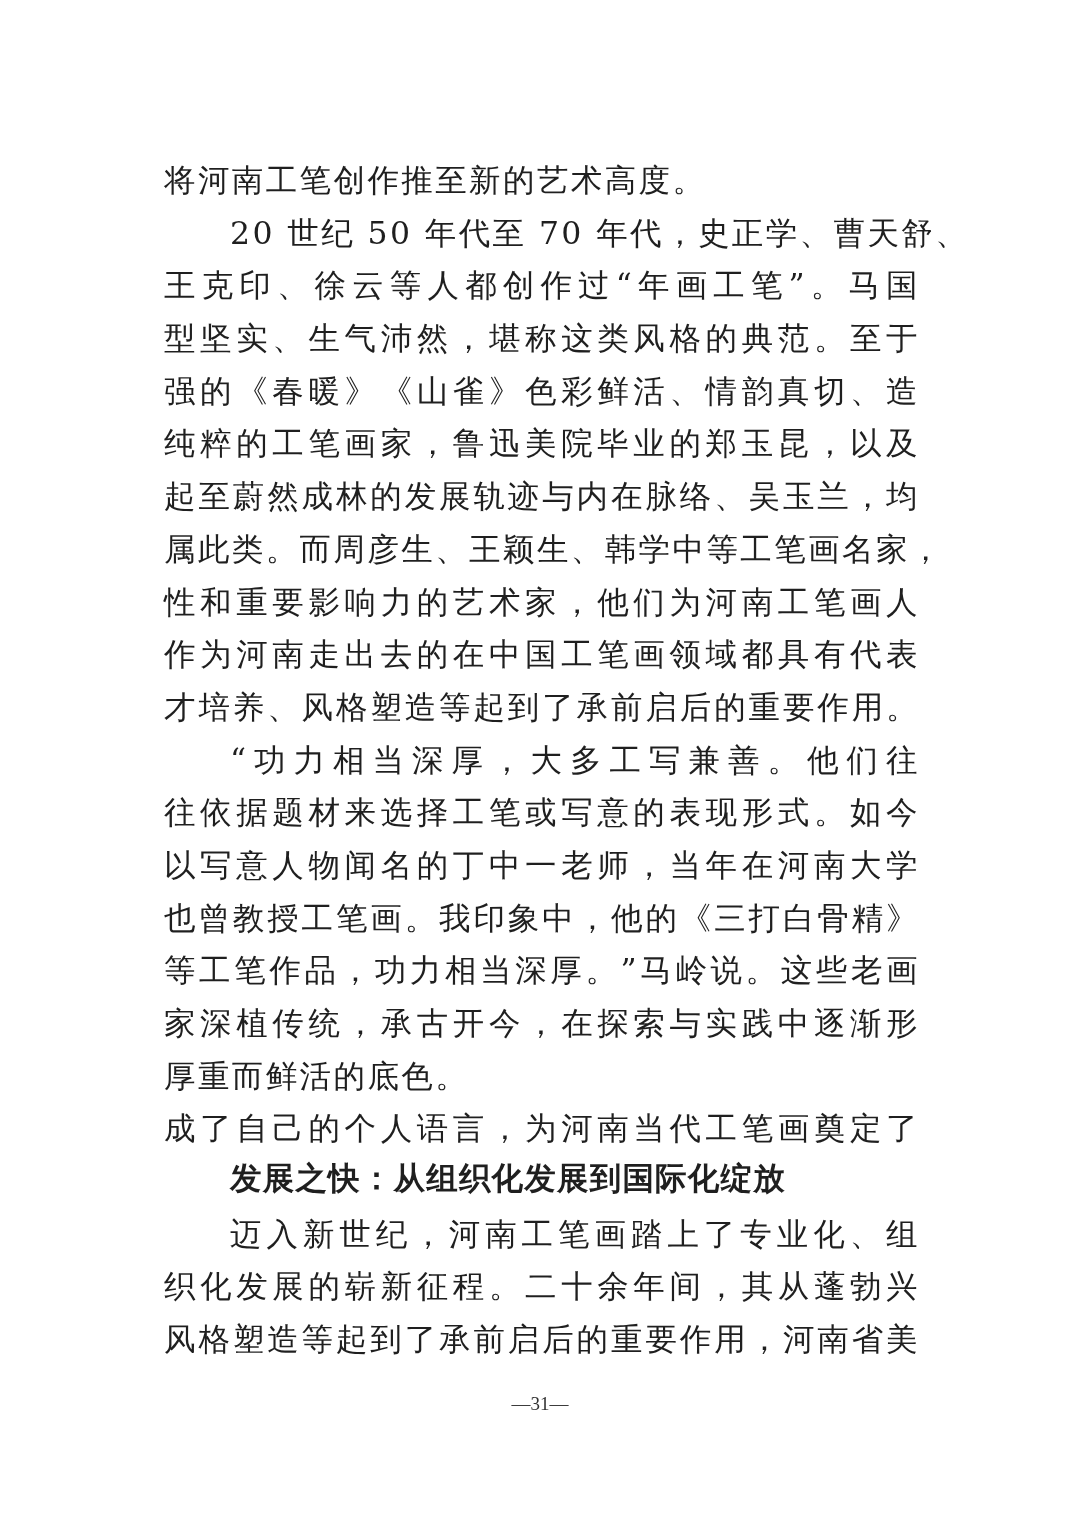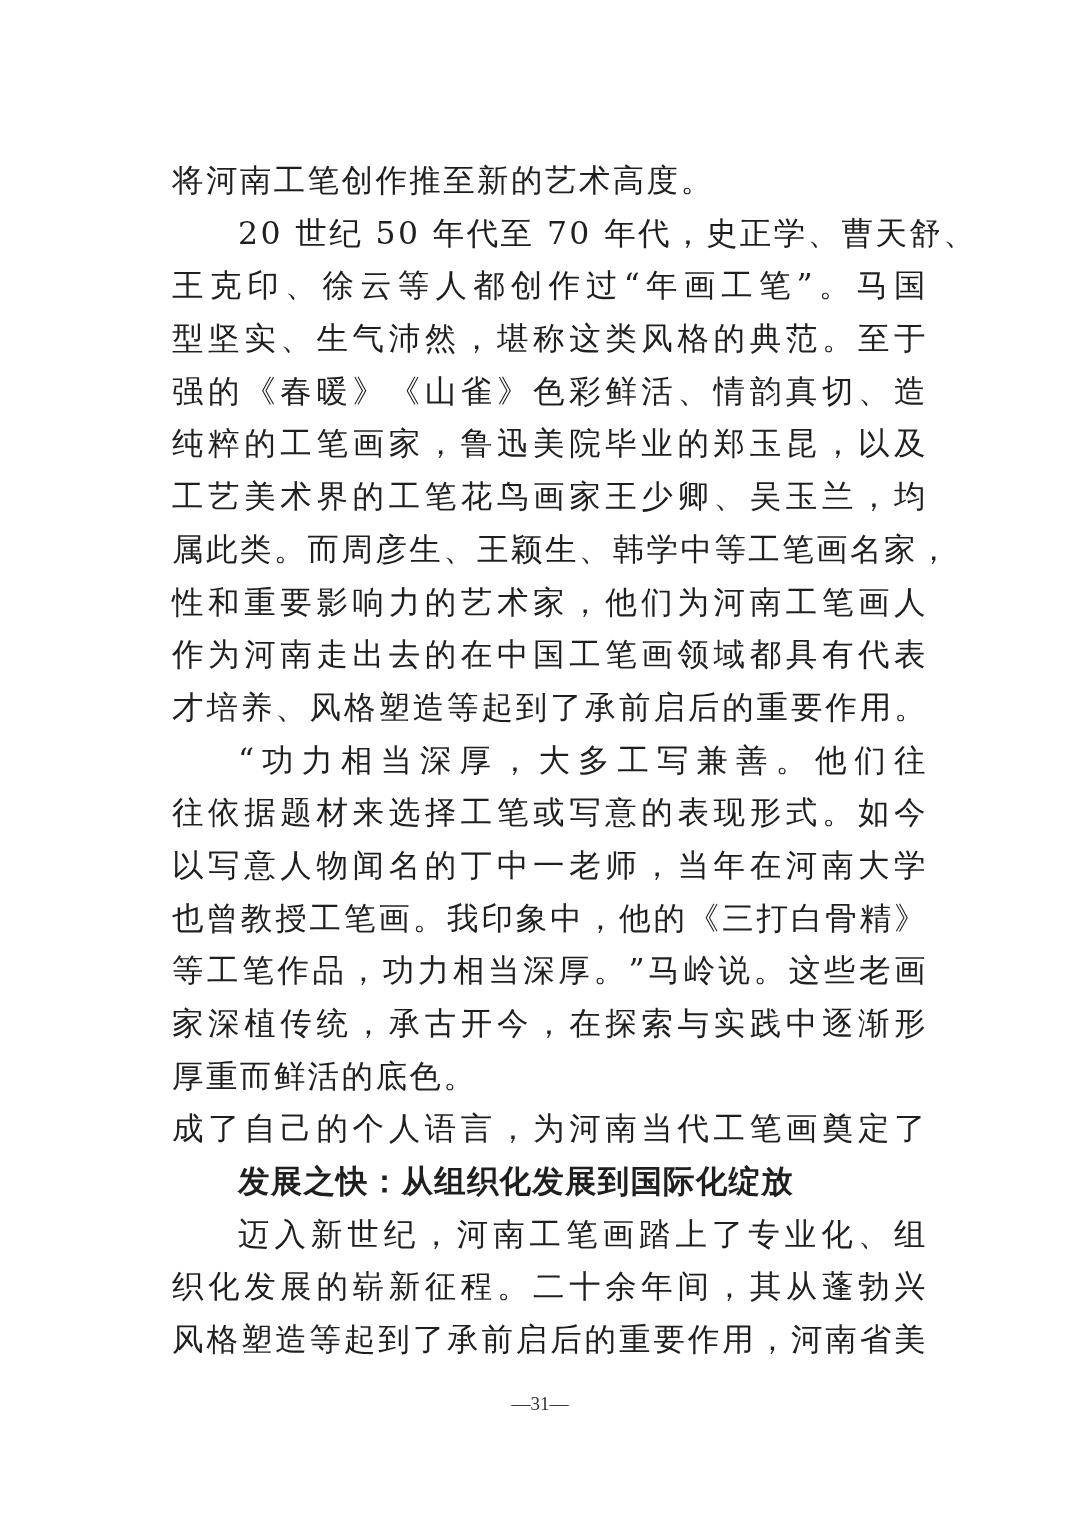--- a/index.html
+++ b/index.html
@@ -20,40 +20,39 @@
       left: 0; top: 0;
       width: 1080px;
       height: 1525px;
       background: #ffffff;
     }
     .text-block {
       position: absolute;
       left: 164px;
       top: 154px;
       width: 756px;
-      margin-left: 8px;
     }
     .line {
       height: 52.7px;
       line-height: 52.7px;
       font-size: 31.5px;
       white-space: nowrap;
       letter-spacing: 2.4px;
       text-align: justify;
       text-align-last: justify;
       overflow: visible;
     }
     .line.last {
       text-align-last: left;
     }
     .line.indent {
       padding-left: 66px;
     }
     .line.heading {
-      font-family: Liberation Sans, sans-serif;
+      font-family: Liberation Mono, monospace;
       font-weight: bold;
       text-align-last: left;
       letter-spacing: 1.2px;
     }
     .page-number {
       position: absolute;
       left: 0;
       width: 1080px;
       top: 1393px;
       text-align: center;
@@ -66,21 +65,21 @@
 <body>
 
 <div class="page">
   <div class="text-block">
     <div class="line last">将河南工笔创作推至新的艺术高度。</div>
     <div class="line indent">20 世纪 50 年代至 70 年代，史正学、曹天舒、</div>
     <div class="line">王克印、徐云等人都创作过“年画工笔”。马国</div>
     <div class="line">型坚实、生气沛然，堪称这类风格的典范。至于</div>
     <div class="line">强的《春暖》《山雀》色彩鲜活、情韵真切、造</div>
     <div class="line">纯粹的工笔画家，鲁迅美院毕业的郑玉昆，以及</div>
-    <div class="line">工艺美术界的工笔花鸟画家王少卿、吴玉兰，均</div>
+    <div class="line">起至蔚然成林的发展轨迹与内在脉络、吴玉兰，均</div>
     <div class="line">属此类。而周彦生、王颖生、韩学中等工笔画名家，</div>
     <div class="line">性和重要影响力的艺术家，他们为河南工笔画人</div>
     <div class="line">作为河南走出去的在中国工笔画领域都具有代表</div>
     <div class="line">才培养、风格塑造等起到了承前启后的重要作用。</div>
     <div class="line indent">“功力相当深厚，大多工写兼善。他们往</div>
     <div class="line">往依据题材来选择工笔或写意的表现形式。如今</div>
     <div class="line">以写意人物闻名的丁中一老师，当年在河南大学</div>
     <div class="line">也曾教授工笔画。我印象中，他的《三打白骨精》</div>
     <div class="line">等工笔作品，功力相当深厚。”马岭说。这些老画</div>
     <div class="line">家深植传统，承古开今，在探索与实践中逐渐形</div>

